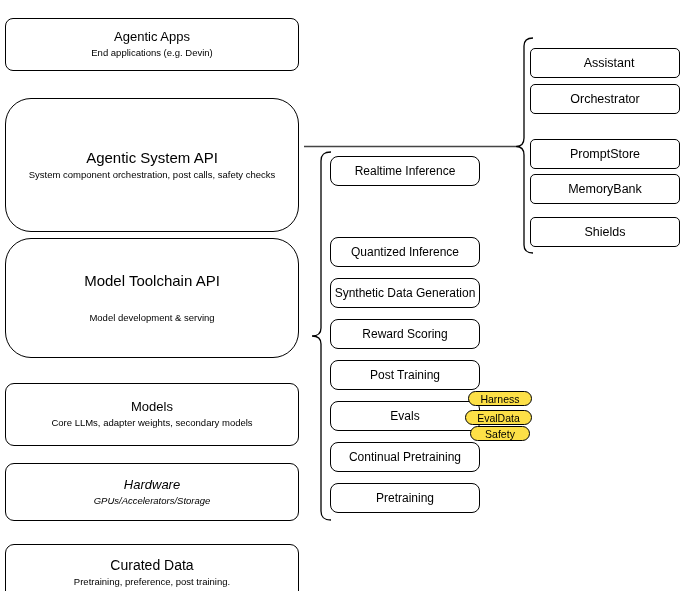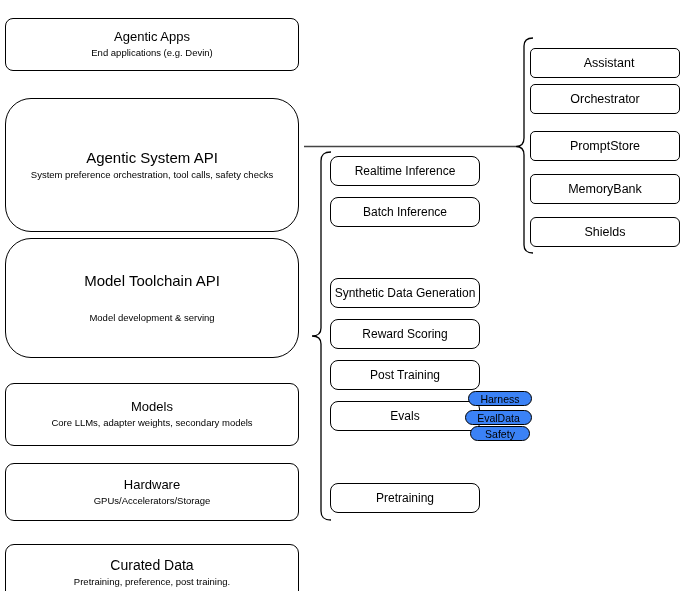--- a/index.html
+++ b/index.html
@@ -62,21 +62,21 @@
     height: 30px;
     border-radius: 5px;
     font-size: 12.5px;
     white-space: nowrap;
   }
   
   .pill {
     position: absolute;
     box-sizing: border-box;
     border: 1.1px solid #000000;
-    background: #3b82f6;
+    background: #fde047;
     border-radius: 999px;
     display: flex;
     align-items: center;
     justify-content: center;
     font-size: 10.5px;
     white-space: nowrap;
     z-index: 5;
   }
   #overlay {
     position: absolute;
@@ -97,54 +97,55 @@
     <path d="M 533 25 C 527 25 524 27.5 524 33 L 524 125 C 524 130.5 521.5 133.5 516 133.5 C 521.5 133.5 524 136.5 524 142 L 524 232 C 524 237.5 527 240 533 240" fill="none" stroke="#000000" stroke-width="1.3"></path>
   </svg>
 
   <div class="box layer" style="top:5px; height:53px; border-radius:8px;">
     <div class="title">Agentic Apps</div>
     <div class="subtitle">End applications (e.g. Devin)</div>
   </div>
 
   <div class="box layer big" style="top:85px; height:134px; border-radius:26px;">
     <div class="title">Agentic System API</div>
-    <div class="subtitle">System preference orchestration, tool calls, safety checks</div>
+    <div class="subtitle">System component orchestration, post calls, safety checks</div>
   </div>
 
   <div class="box layer big" style="top:225px; height:120px; border-radius:26px;gap:24px;">
     <div class="title">Model Toolchain API</div>
     <div class="subtitle">Model development &amp; serving</div>
   </div>
 
   <div class="box layer" style="top:370px; height:63px; border-radius:9px;">
     <div class="title">Models</div>
     <div class="subtitle">Core LLMs, adapter weights, secondary models</div>
   </div>
 
-  <div class="box layer" style="top:450px; height:58px; border-radius:9px;">
+  <div class="box layer" style="top:450px; height:58px; border-radius:9px;font-style:italic;">
     <div class="title">Hardware</div>
     <div class="subtitle">GPUs/Accelerators/Storage</div>
   </div>
 
   <div class="box layer curated" style="top:531px; height:57px; border-radius:9px;">
     <div class="title">Curated Data</div>
     <div class="subtitle">Pretraining, preference, post training.</div>
   </div>
 
   <div class="box tool" style="top:143px;">Realtime Inference</div>
-  <div class="box tool" style="top:184px;">Batch Inference</div>
+  <div class="box tool" style="top:224px;">Quantized Inference</div>
   <div class="box tool" style="top:265px;">Synthetic Data Generation</div>
   <div class="box tool" style="top:306px;">Reward Scoring</div>
   <div class="box tool" style="top:347px;">Post Training</div>
   <div class="box tool" style="top:388px;">Evals</div>
+  <div class="box tool" style="top:429px;">Continual Pretraining</div>
   <div class="box tool" style="top:470px;">Pretraining</div>
 
   <div class="pill" style="left:468px; top:378px; width:64px; height:15px;">Harness</div>
   <div class="pill" style="left:465px; top:397px; width:67px; height:15px;">EvalData</div>
   <div class="pill" style="left:470px; top:413px; width:60px; height:15px;">Safety</div>
 
   <div class="box comp" style="top:35px;padding-left:8px;">Assistant</div>
   <div class="box comp" style="top:71px;">Orchestrator</div>
-  <div class="box comp" style="top:118px;">PromptStore</div>
+  <div class="box comp" style="top:126px;">PromptStore</div>
   <div class="box comp" style="top:161px;">MemoryBank</div>
-  <div class="box comp" style="top:204px;border-radius:6px;">Shields</div>
+  <div class="box comp" style="top:204px;">Shields</div>
 
 </div>
 
 </body></html>

